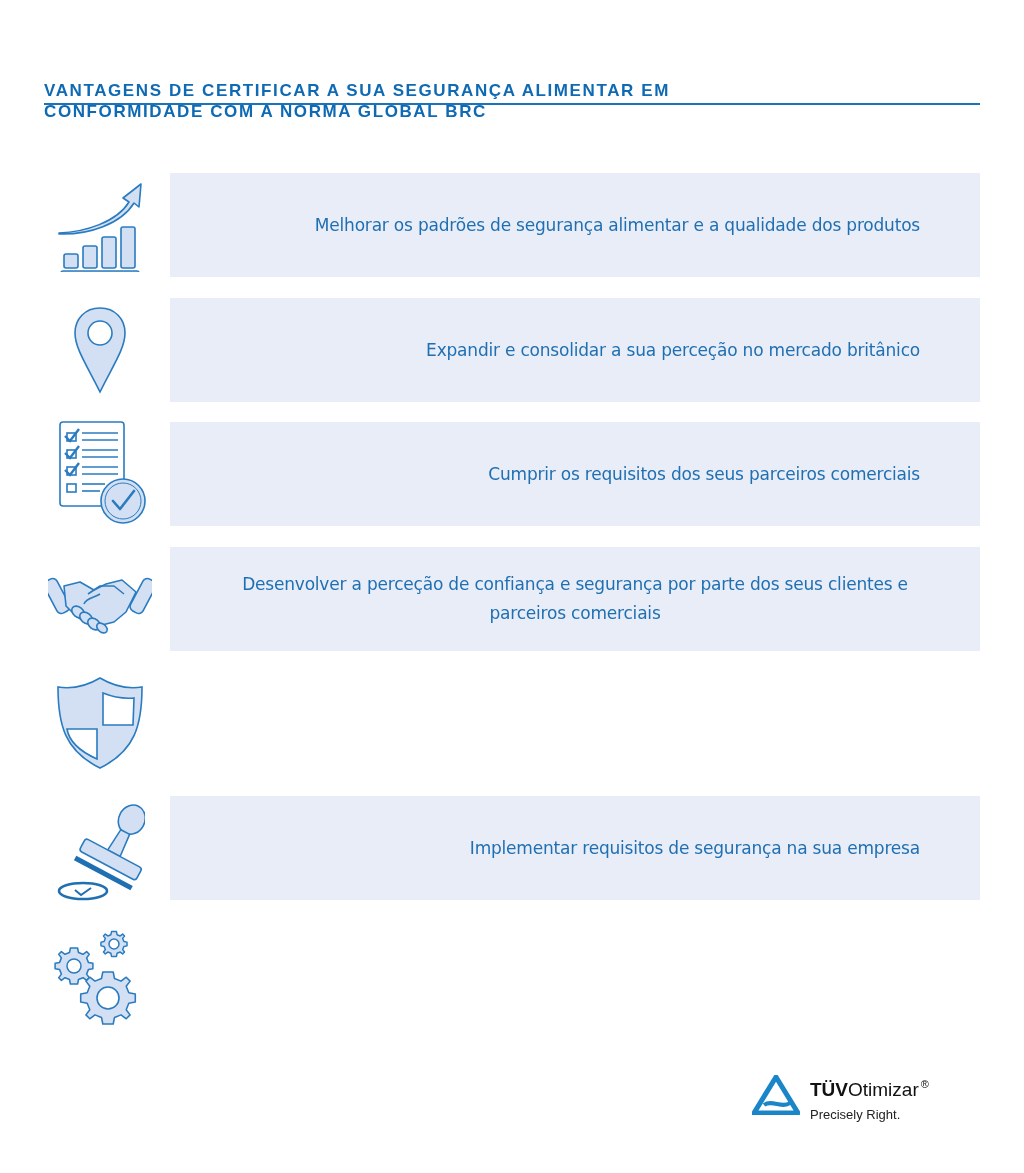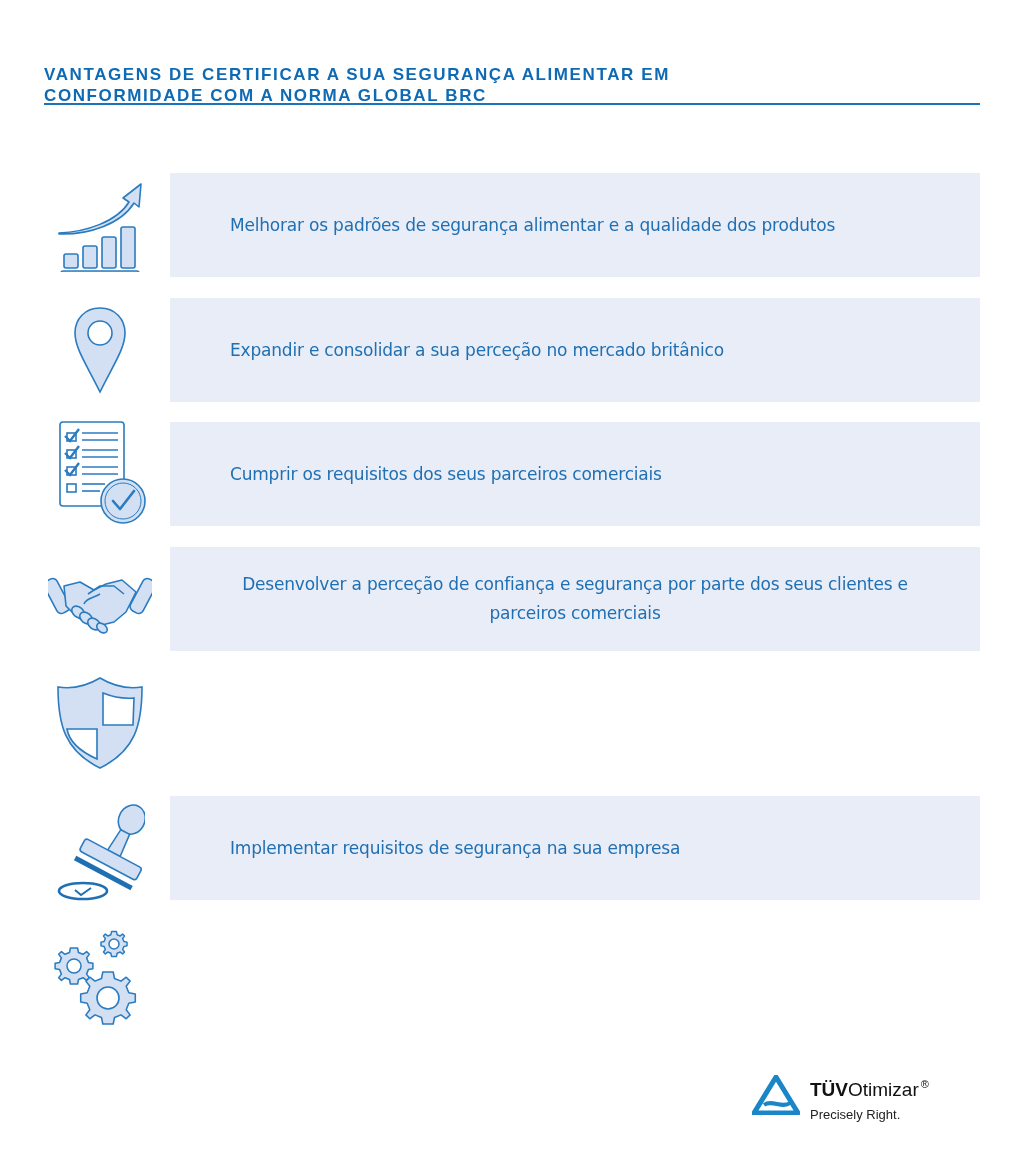--- a/index.html
+++ b/index.html
@@ -8,31 +8,32 @@
 
   .header { position: absolute; left: 44px; top: 64px; width: 936px; }
   .title {
     font-family: "Liberation Sans", sans-serif;
     font-weight: bold;
     font-size: 17px;
     line-height: 21px;
     letter-spacing: 1.6px;
     color: #0f6ab4;
     text-transform: uppercase;
+    margin-top: 16px;
   }
   .rule { position: absolute; left: 44px; top: 103px; width: 936px; height: 2px; background: #1b74bb; }
 
   .rows { position: absolute; left: 0; top: 173px; width: 1024px; }
   .row { position: absolute; left: 0; width: 1024px; height: 104px; }
   .icon-cell { position: absolute; left: 44px; top: 0; width: 112px; height: 104px; display: flex; align-items: center; justify-content: center; }
   .icon-cell svg { display: block; }
   .box {
     position: absolute; left: 170px; top: 0; width: 810px; height: 104px;
     background: #e8edf7;
-    display: flex; align-items: center; justify-content: flex-start;
+    display: flex; align-items: center; justify-content: flex-end;
     text-align: center;
     padding: 0 60px;
   }
   .box-text {
     font-family: "DejaVu Sans", sans-serif;
     font-size: 17px;
     line-height: 29px;
     color: #1f6fb3;
     letter-spacing: -0.2px;
   }

